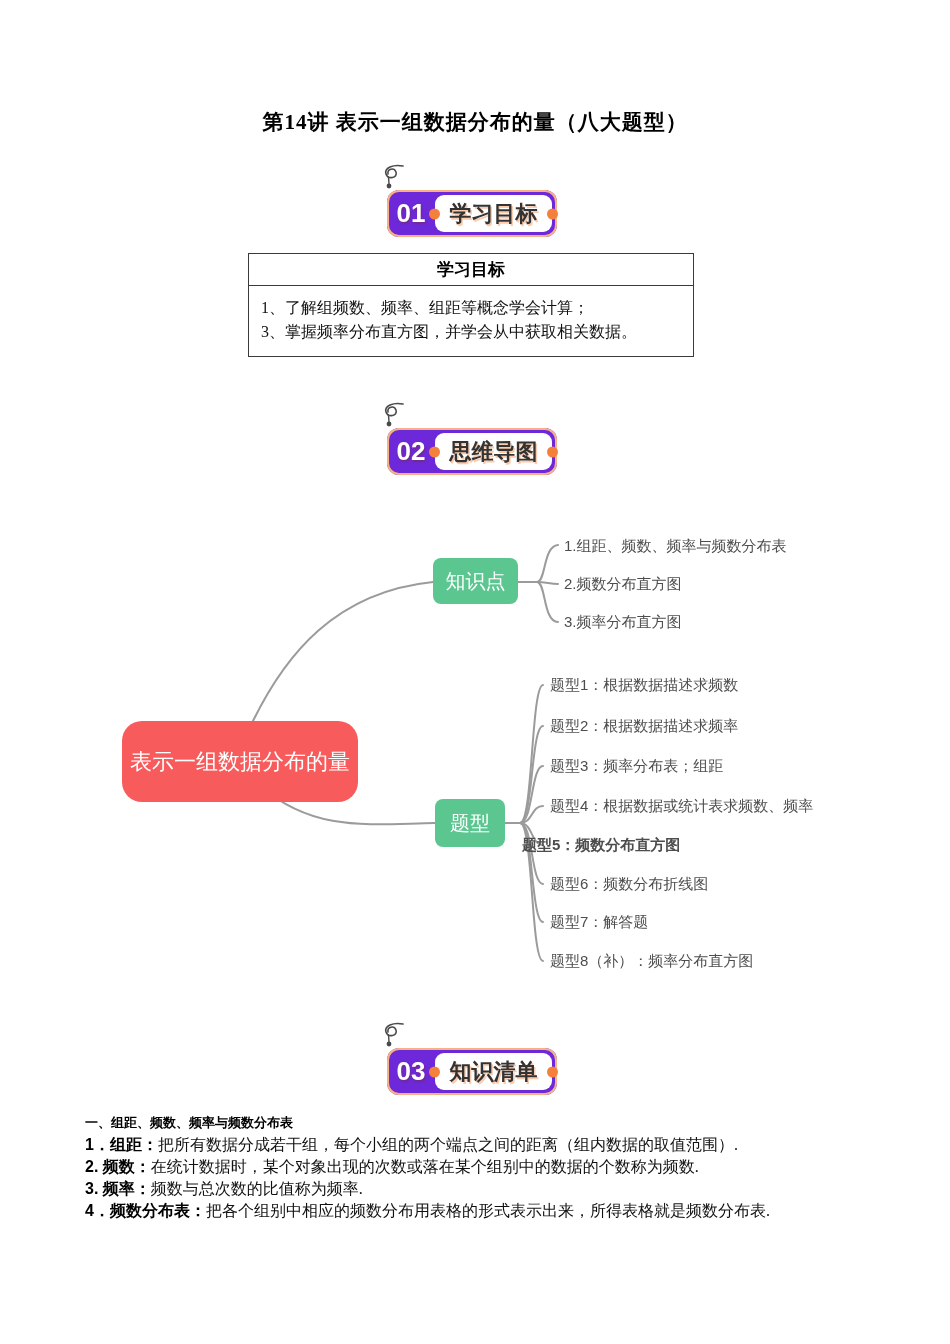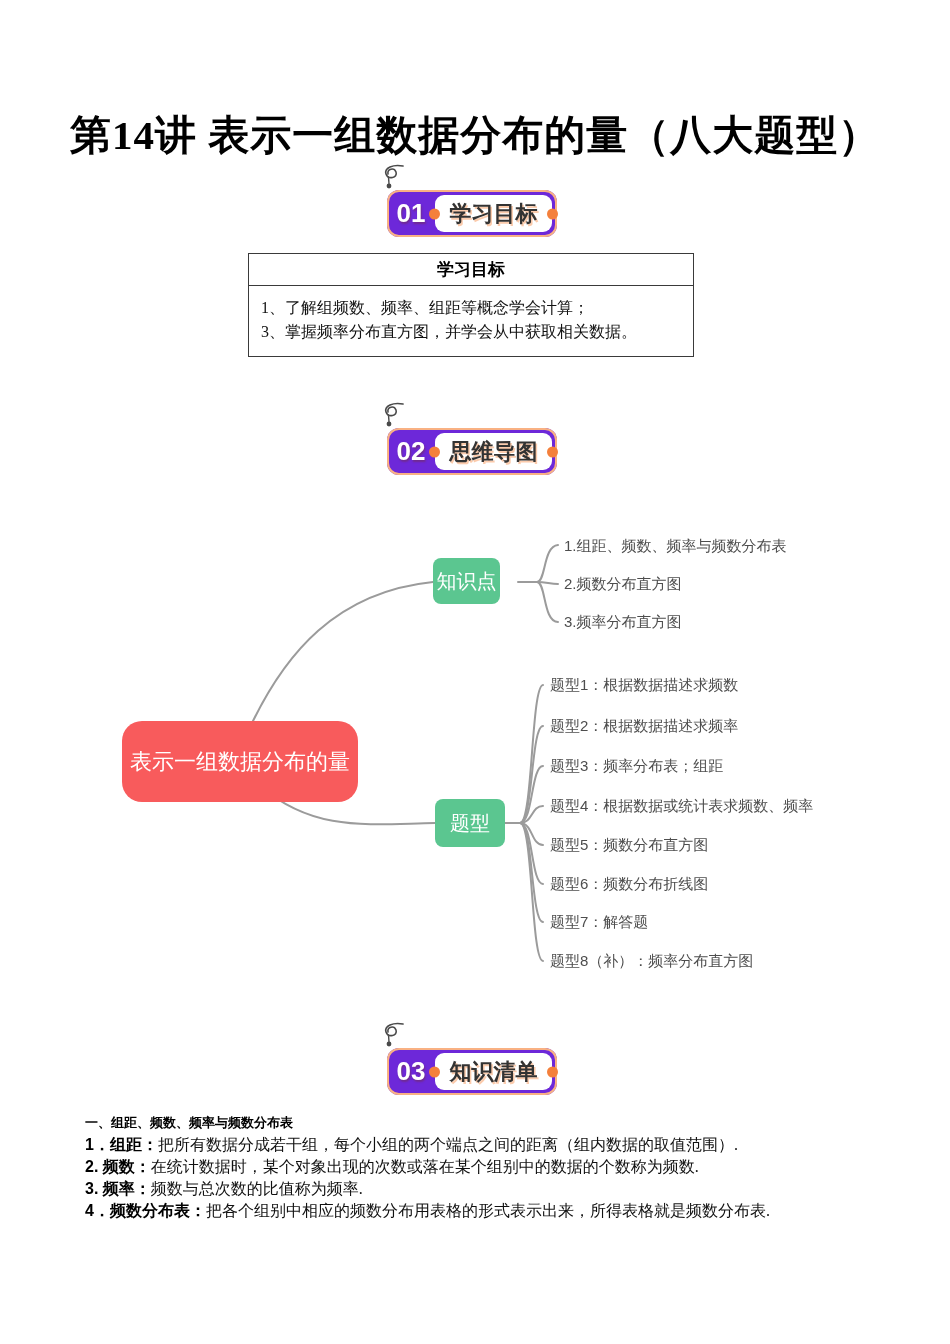--- a/index.html
+++ b/index.html
@@ -4,21 +4,21 @@
 <style>
   html,body{margin:0;padding:0;}
   body{
     width:950px;height:1344px;position:relative;background:#ffffff;
     font-family:"Liberation Sans",sans-serif;overflow:hidden;
   }
   
   .doc-title{
     position:absolute;top:108px;left:0;width:950px;text-align:center;
     font-family:"Liberation Serif","DejaVu Serif",serif;
-    font-size:41px;font-weight:bold;color:#000;letter-spacing:1px;
+    font-size:21px;font-weight:bold;color:#000;letter-spacing:1px;
   }
   
   .badge{
     position:absolute;left:387px;width:170px;height:47px;
     background:#6d28d9;border-radius:12px;
     box-shadow:0 0 0 2px #f9b183 inset;
   }
   .badge .pin{position:absolute;left:-10px;top:-27px;}
   .badge-num{
     position:absolute;left:0;top:0;width:48px;height:47px;
@@ -58,21 +58,21 @@
     position:absolute;left:122px;top:221px;width:236px;height:81px;
     background:#F85B5C;border-radius:20px;
     display:flex;align-items:center;justify-content:center;
     color:#fff;font-size:22px;
   }
   .mm-branch{
     position:absolute;background:#5BC690;border-radius:8px;
     display:flex;align-items:center;justify-content:center;
     color:#fff;font-size:20px;
   }
-  .mm-branch.knowledge{left:433px;top:58px;width:67px;height:46px;}
+  .mm-branch.knowledge{left:433px;top:58px;width:85px;height:46px;}
   .mm-branch.types{left:435px;top:299px;width:70px;height:48px;}
   .mm-leaf{
     position:absolute;font-size:15px;color:#4d4d4d;white-space:nowrap;
     line-height:18px;
   }
   
   .klist{position:absolute;left:85px;top:1112px;width:800px;}
   .klist .kheading{
     font-size:13px;font-weight:bold;color:#000;line-height:22px;
     font-family:"Liberation Sans",sans-serif;
@@ -148,21 +148,21 @@
   <div class="mm-branch knowledge">知识点</div>
   <div class="mm-leaf" style="left:564px;top:37px;">1.组距、频数、频率与频数分布表</div>
   <div class="mm-leaf" style="left:564px;top:75px;">2.频数分布直方图</div>
   <div class="mm-leaf" style="left:564px;top:113px;">3.频率分布直方图</div>
 
   <div class="mm-branch types">题型</div>
   <div class="mm-leaf" style="left:550px;top:176px;">题型1：根据数据描述求频数</div>
   <div class="mm-leaf" style="left:550px;top:217px;">题型2：根据数据描述求频率</div>
   <div class="mm-leaf" style="left:550px;top:257px;">题型3：频率分布表；组距</div>
   <div class="mm-leaf" style="left:550px;top:297px;">题型4：根据数据或统计表求频数、频率</div>
-  <div class="mm-leaf" style="left:550px;top:336px;">题型5：频数分布直方图</div>
+  <div class="mm-leaf" style="left:522px;top:336px;font-weight:bold;">题型5：频数分布直方图</div>
   <div class="mm-leaf" style="left:550px;top:375px;">题型6：频数分布折线图</div>
   <div class="mm-leaf" style="left:550px;top:413px;">题型7：解答题</div>
   <div class="mm-leaf" style="left:550px;top:452px;">题型8（补）：频率分布直方图</div>
 </div>
 
 <div class="badge" style="top:1048px;">
   <svg class="pin" width="34" height="36" viewBox="0 0 34 36">
     <path d="M26 3 C16 1 7 5 9 11 C11 17 21 15 19 9 C17 4 10 6 11 11" fill="none" stroke="#4a4a4a" stroke-width="1.6" stroke-linecap="round"></path>
     <circle cx="12" cy="23" r="2.4" fill="#4a4a4a"></circle>
     <path d="M11.5 14 L12 21" stroke="#4a4a4a" stroke-width="1.4" stroke-linecap="round"></path>

